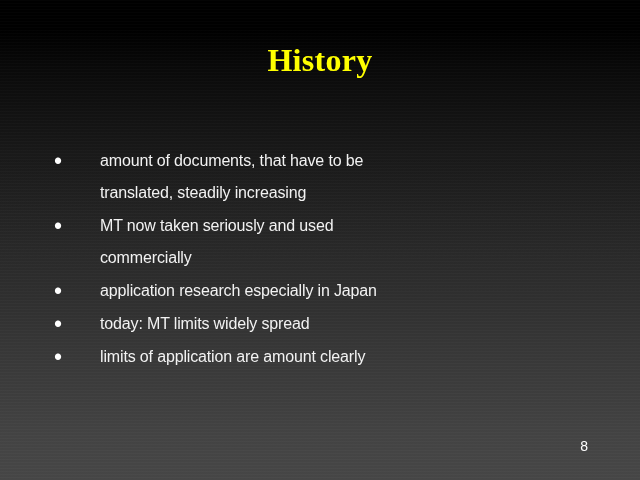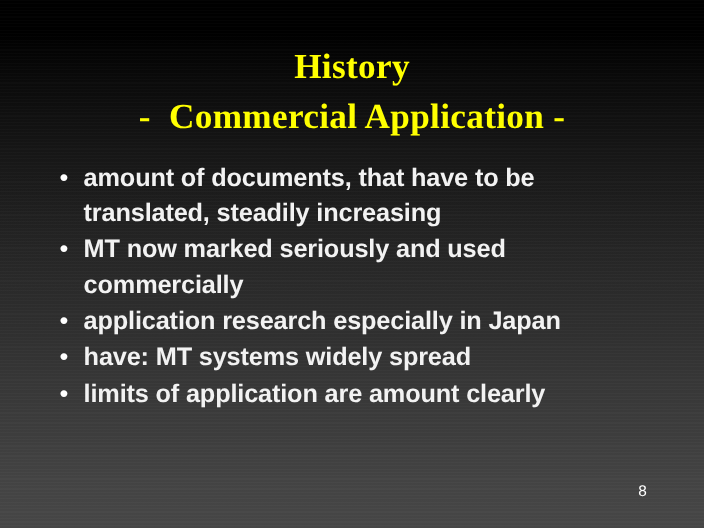--- a/index.html
+++ b/index.html
@@ -84,25 +84,26 @@
     color: #ffffff;
     font-size: 23px;
     line-height: 32px;
     text-align: left;
     padding-left: 4px;
     box-sizing: border-box;
   }
   .bullet-text {
     flex: 1 1 auto;
     color: #f2f2f2;
-    font-size: 23px;
+    font-size: 16px;
     line-height: 32px;
-    font-weight: bold;
+    font-weight: normal;
     letter-spacing: -0.15px;
     white-space: pre-line;
+    margin-left: 24px;
   }
 
   
   .page-number {
     position: absolute;
     right: 52px;
     bottom: 26px;
     color: #ffffff;
     font-size: 14px;
     line-height: 16px;
@@ -111,45 +112,44 @@
 </style>
 </head>
 <body>
 
 <div id="slide">
 
   <div id="slide-noise"></div>
 
   <div class="title-block">
     <span class="title-line">History</span>
-    <span class="title-line">-  Commercial Application -</span>
   </div>
 
   <div class="body-block">
 
     <div class="bullet-row">
       <span class="bullet-marker">•</span>
       <span class="bullet-text">amount of documents, that have to be
 translated, steadily increasing</span>
     </div>
 
     <div class="bullet-row">
       <span class="bullet-marker">•</span>
-      <span class="bullet-text">MT now marked seriously and used
+      <span class="bullet-text">MT now taken seriously and used
 commercially</span>
     </div>
 
     <div class="bullet-row">
       <span class="bullet-marker">•</span>
       <span class="bullet-text">application research especially in Japan</span>
     </div>
 
     <div class="bullet-row">
       <span class="bullet-marker">•</span>
-      <span class="bullet-text">have: MT systems widely spread</span>
+      <span class="bullet-text">today: MT limits widely spread</span>
     </div>
 
     <div class="bullet-row">
       <span class="bullet-marker">•</span>
       <span class="bullet-text">limits of application are amount clearly</span>
     </div>
 
   </div>
 
   <div class="page-number">8</div>

